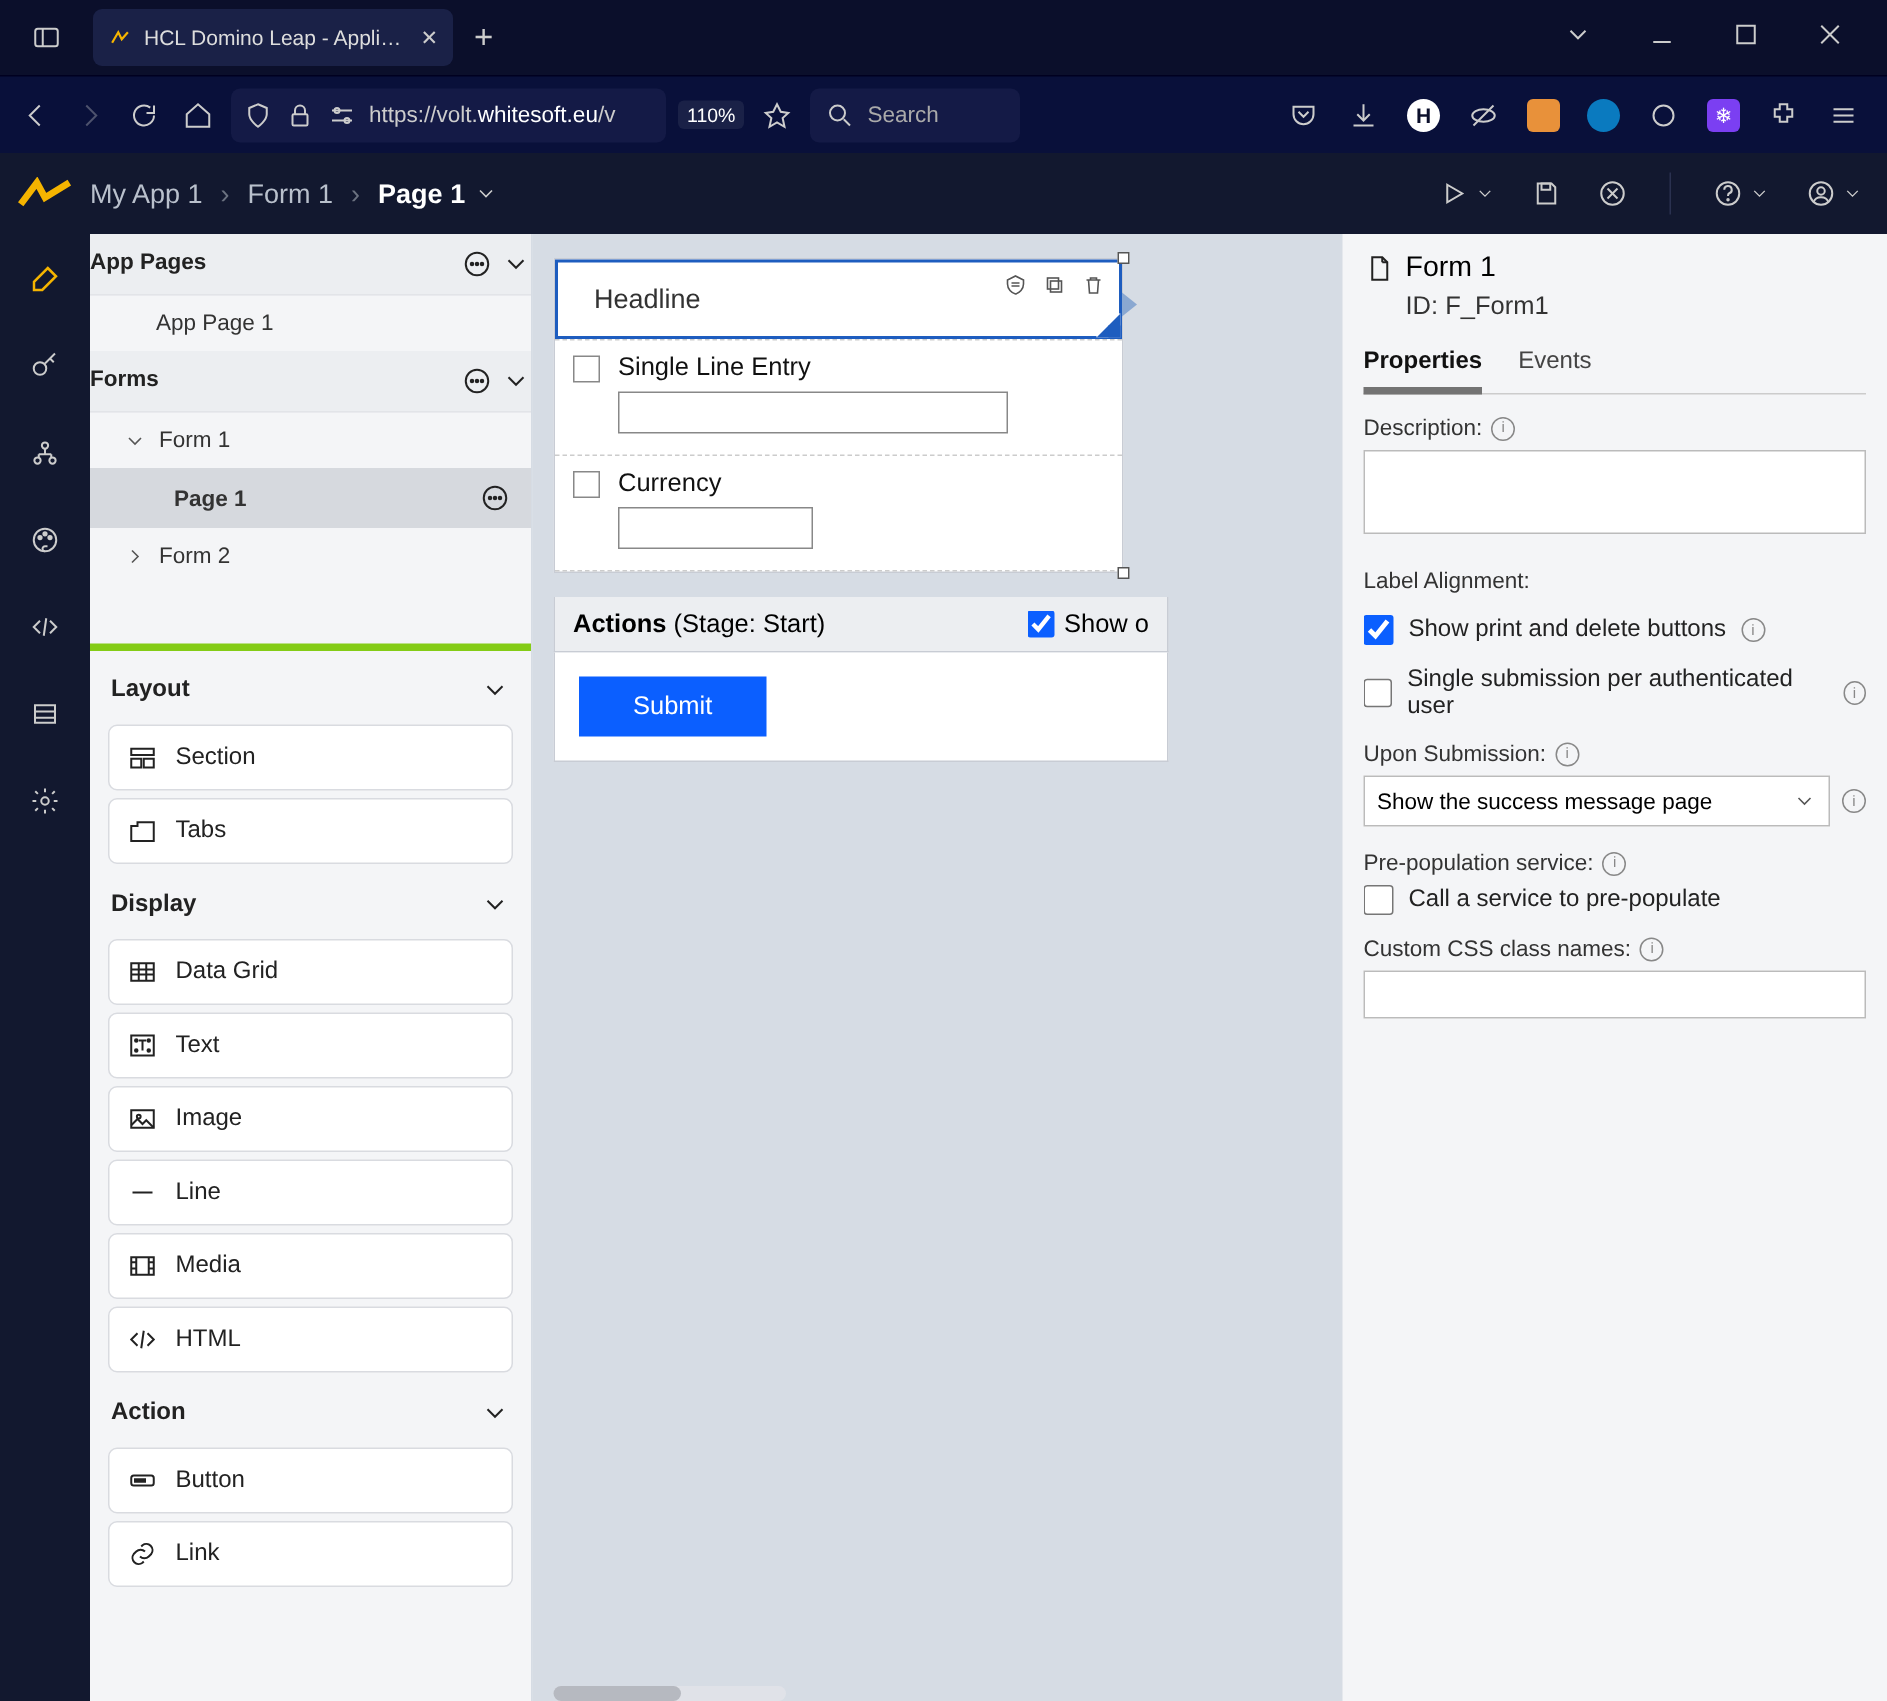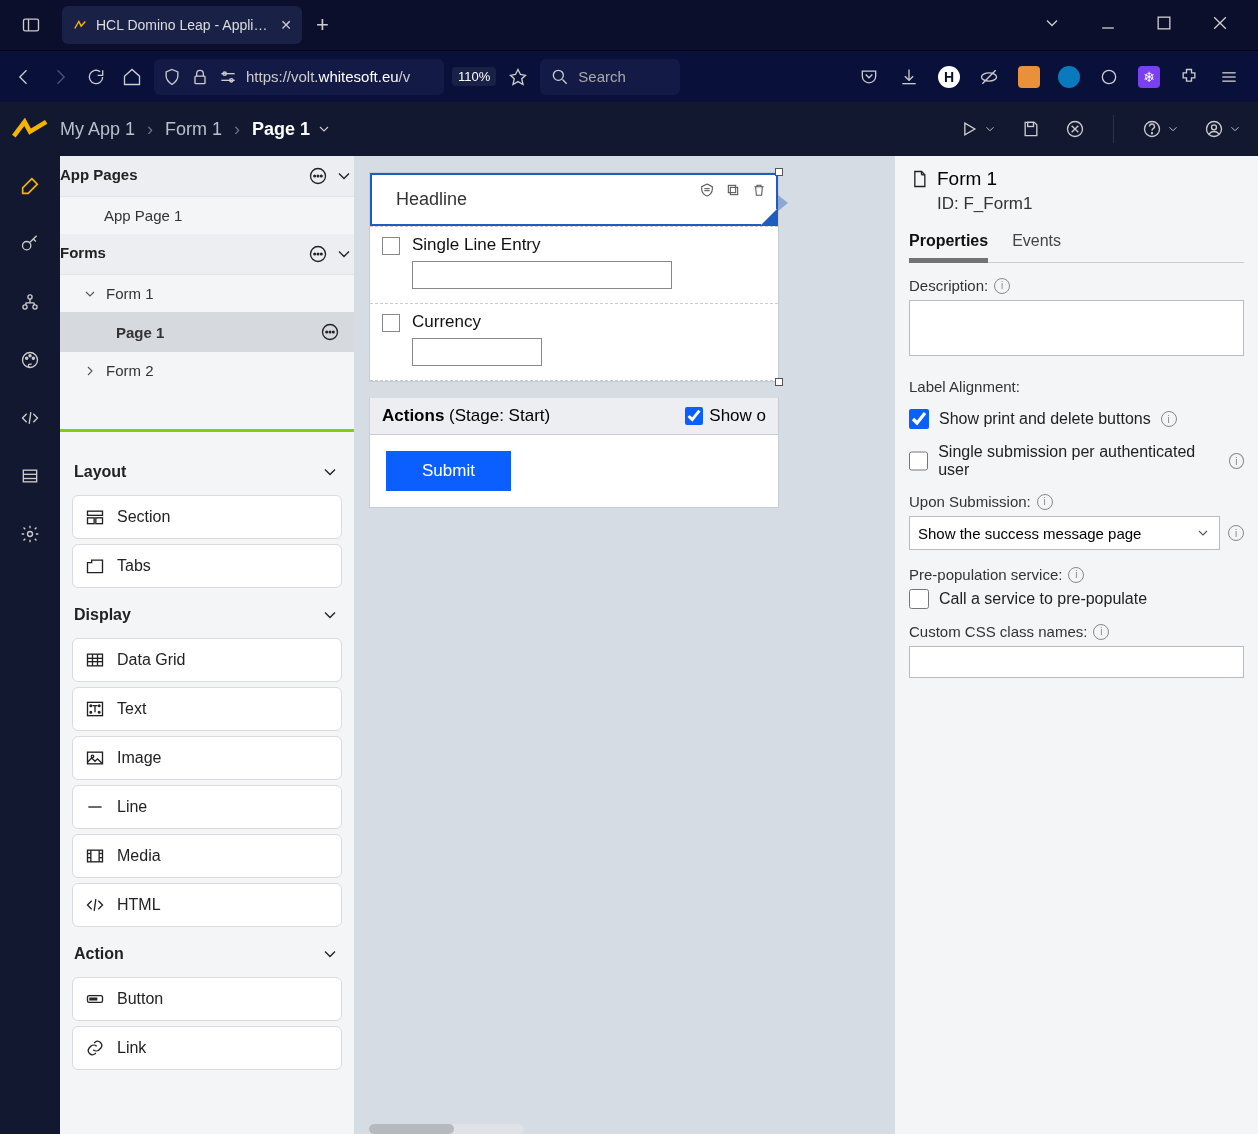--- a/index.html
+++ b/index.html
@@ -46,30 +46,30 @@
   .outline { width:295px; background:#f4f5f7; border-right:1px solid #d6dce4; display:flex; flex-direction:column; overflow:auto;}
   .o-header { display:flex; align-items:flex-start; padding:10px 0; font-size:15px; font-weight:600; color:#222; border-bottom:1px solid #e2e4e8; background:#eceef1;}
   .o-header .spacer { flex:1; }
   .tree-item { padding:10px 14px 10px 34px; font-size:15px; color:#333; cursor:pointer; display:flex; align-items:center; gap:8px;}
   .tree-item.l2 { padding-left:44px;}
   .tree-item.l3 { padding-left:56px; font-weight:700;}
   .tree-item.selected { background:#d6d9de;}
   .tree-item .chev { width:16px; display:inline-flex; justify-content:center;}
   .tree-item.l1 { padding-left:22px; }
 
-  .palette { border-top:3px solid #84cc16; padding:18px 0 30px;}
+  .palette { border-top:5px solid #84cc16; padding:4px 0 30px;}
   .p-section-head { display:flex; align-items:center; padding:12px 14px 8px; font-weight:700; font-size:16px; color:#222;}
   .p-section-head .spacer{flex:1;}
   .p-card { margin:5px 12px; background:#fff; border:1px solid #d9dbe0; border-radius:6px; padding:11px 12px; display:flex; align-items:center; gap:12px; font-size:16px; color:#222; cursor:grab;}
   .p-card svg { flex-shrink:0;}
 
   
   .canvas-wrap { flex:1; position:relative; background:#d6dce4; overflow:hidden;}
   .canvas-scroll { position:absolute; inset:0 6px 6px 14px; overflow:auto;}
-  .form-card { margin:16px 0; background:#fff; border:1px solid #c8ccd4; width:410px;}
+  .form-card { margin:16px 0; background:#fff; border:1px solid #c8ccd4; width:380px;}
   .field-row { padding:8px 18px 14px 12px; display:flex; gap:12px; align-items:flex-start;}
   .cb { width:18px; height:18px; border:1.5px solid #888; margin-top:2px;}
   .field-body { flex:1; }
   .field-label { font-size:17px; color:#111; font-weight:500;}
   .field-input { margin-top:6px; height:28px; border:1px solid #888; width:260px;}
   .field-input.small{width:130px;}
   .headline-sel { border:2px solid #1e5dbf; padding:14px 24px; position:relative;}
   .headline-text { font-size:18px; color:#333;}
   .sel-tools { position:absolute; top:4px; right:6px; display:flex; gap:4px;}
   .sel-tools .t { width:22px; height:22px; display:flex; align-items:center; justify-content:center; border:1px solid #444; border-radius:2px; cursor:pointer;}

